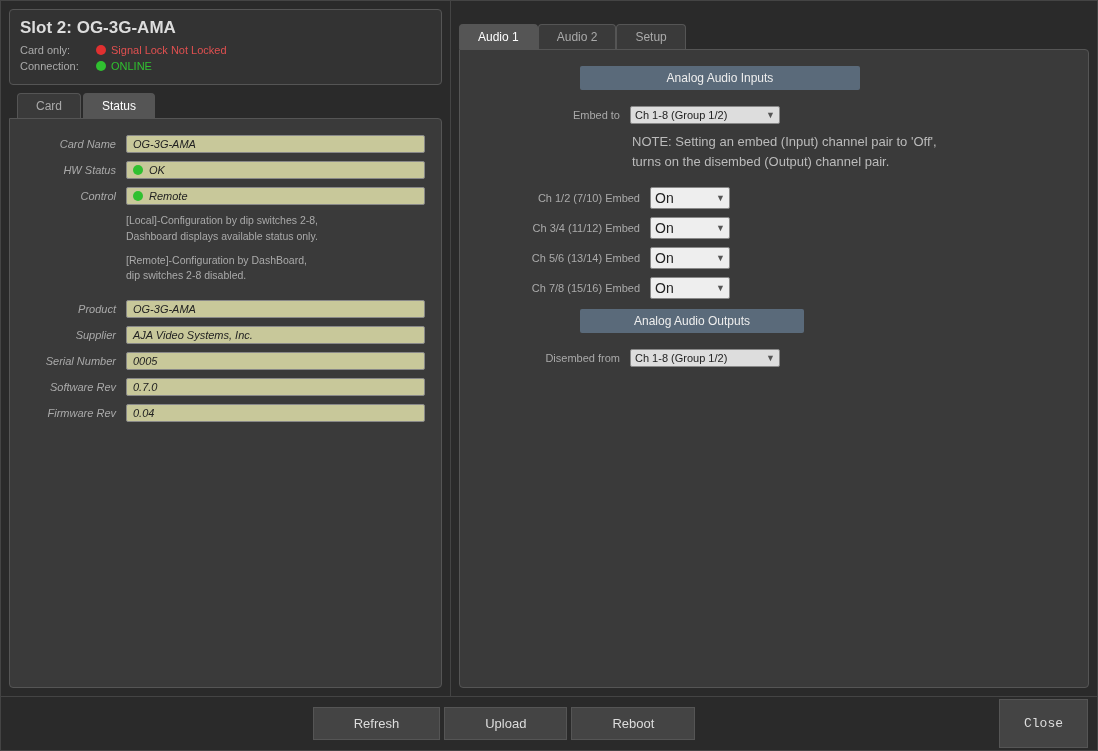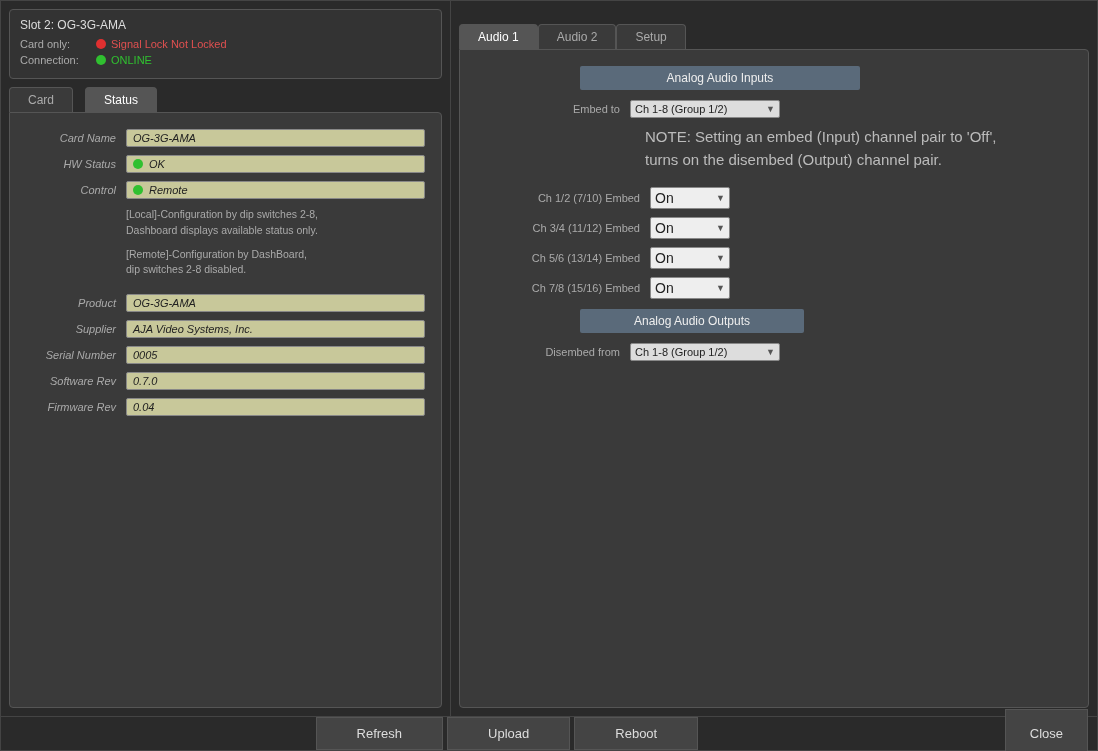--- a/index.html
+++ b/index.html
@@ -39,24 +39,24 @@
 
     .device-info-box {
       margin: 8px;
       border: 1px solid #555;
       border-radius: 4px;
       padding: 8px 10px;
       background: #333;
     }
 
     .device-info-box .slot-title {
-      font-weight: normal;
+      font-weight: bold;
       color: #ddd;
       margin-bottom: 6px;
-      font-size: 12px;
+      font-size: 17px;
     }
 
     .status-row {
       display: flex;
       align-items: center;
       margin-bottom: 4px;
       font-size: 11px;
     }
 
     .status-row .label {
@@ -74,22 +74,22 @@
     }
 
     .dot-red { background: #e03030; }
     .dot-green { background: #30c030; }
 
     .status-text-red { color: #e05050; }
     .status-text-green { color: #30c030; }
 
     .tab-bar {
       display: flex;
-      margin: 0 8px;
-      gap: 12px;
+      margin: 0 16px;
+      gap: 2px;
     }
 
     .tab-btn {
       padding: 5px 18px;
       background: #3a3a3a;
       border: 1px solid #555;
       border-bottom: none;
       border-radius: 4px 4px 0 0;
       color: #aaa;
       cursor: pointer;
@@ -199,21 +199,21 @@
       overflow-y: auto;
     }
 
     .section-header {
       background: #5a6a7a;
       color: #eee;
       padding: 5px 10px;
       text-align: center;
       font-size: 12px;
       border-radius: 2px;
-      margin-bottom: 10px;
+      margin-bottom: 16px;
     }
 
     .right-field-row {
       display: flex;
       align-items: center;
       margin-bottom: 8px;
     }
 
     .right-field-label {
       text-align: right;
@@ -249,24 +249,24 @@
       right: 5px;
       top: 50%;
       transform: translateY(-50%);
       font-size: 9px;
       color: #555;
       pointer-events: none;
     }
 
     .note-text {
       color: #bbb;
-      font-size: 15px;
+      font-size: 13px;
       line-height: 1.5;
       margin-bottom: 16px;
-      margin-left: 13px;
+      margin-left: 0;
       max-width: 400px;
     }
 
     .embed-row {
       display: flex;
       align-items: center;
       margin-bottom: 8px;
     }
 
     .embed-label {
@@ -286,21 +286,21 @@
       border-radius: 2px;
       min-width: 80px;
       appearance: none;
       -webkit-appearance: none;
       padding-right: 20px;
       cursor: pointer;
     }
 
     
     .bottom-bar {
-      height: 34px;
+      height: 54px;
       display: flex;
       align-items: center;
       justify-content: center;
       background: #2a2a2a;
       border-top: 1px solid #444;
       gap: 0;
     }
 
     .bottom-btn {
       padding: 8px 40px;
@@ -308,20 +308,21 @@
       border: 1px solid #555;
       color: #ddd;
       cursor: pointer;
       font-size: 13px;
       margin: 0 1px;
     }
 
     .bottom-btn-close {
       margin-left: auto;
       padding: 16px 24px;
+      font-family: Liberation Mono, monospace;
     }
 
     .bottom-bar-inner {
       width: 100%;
       display: flex;
       align-items: center;
       padding: 0 8px;
     }
 
     .bottom-center-btns {

